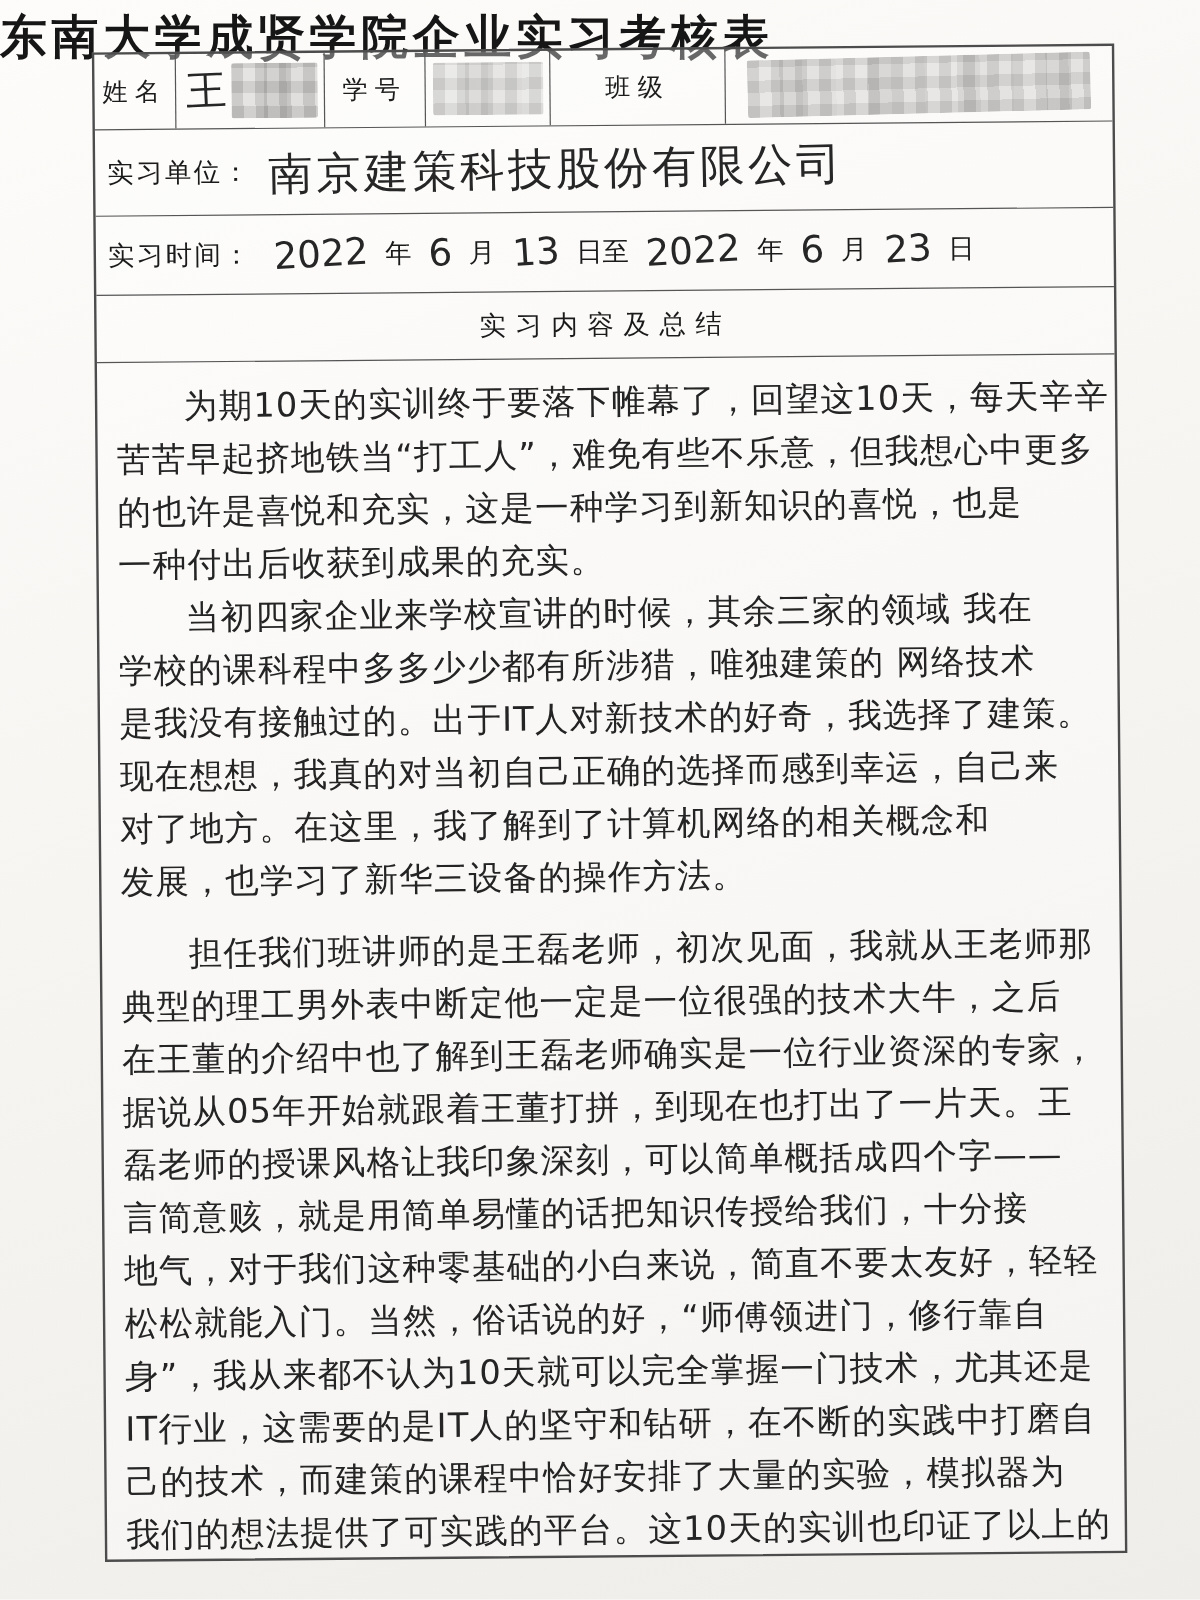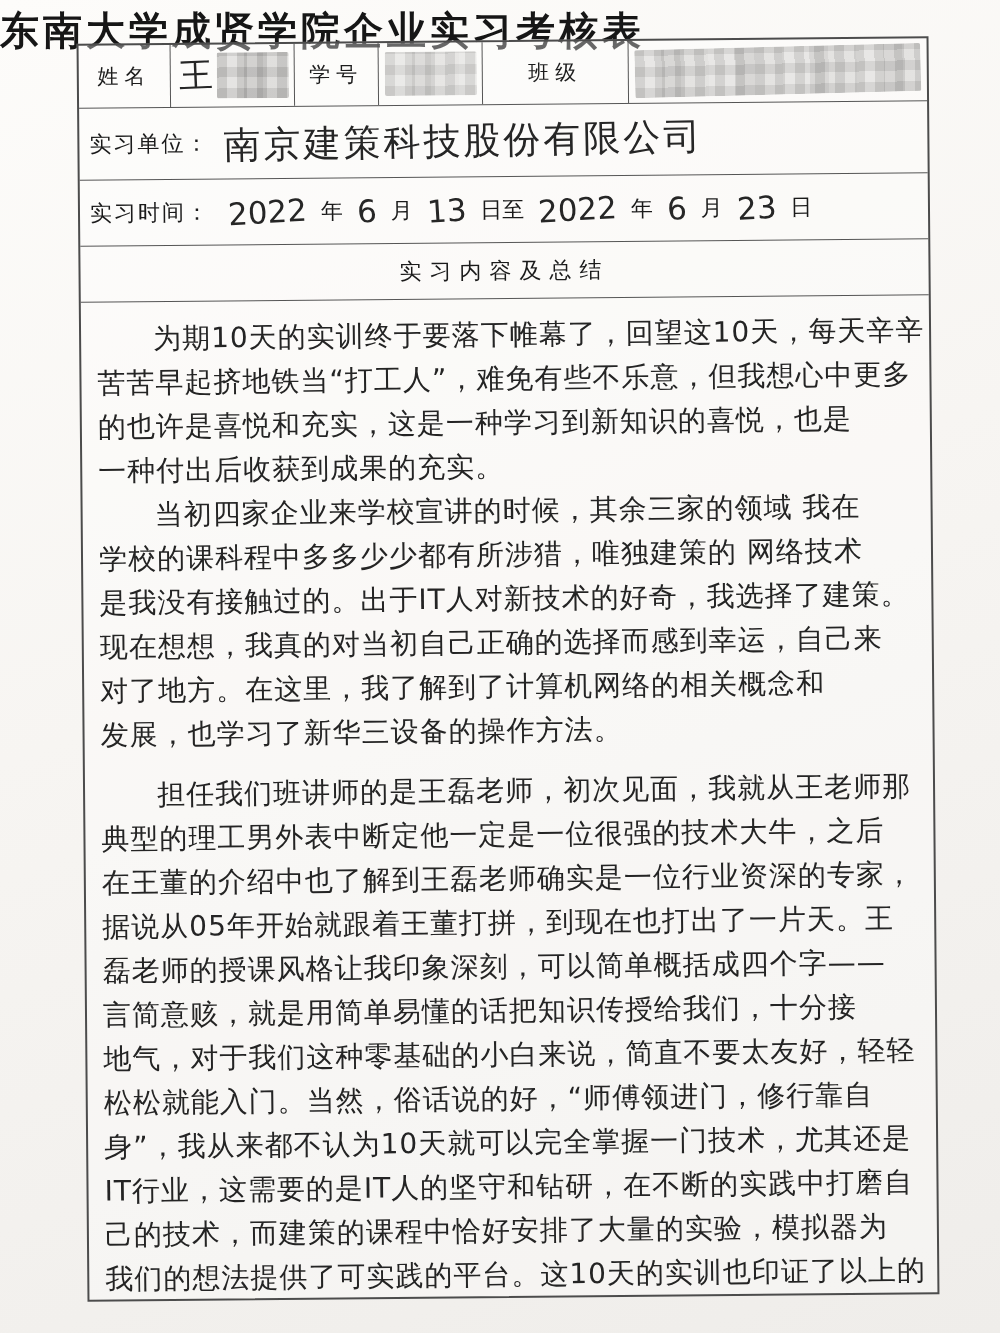--- a/index.html
+++ b/index.html
@@ -34,21 +34,21 @@
   }
   .hand{
     font-family:"DejaVu Sans","Liberation Sans",sans-serif;
     color:#262626;
   }
   
   .row-identity{display:flex;height:62px;}
   .cell{box-sizing:border-box;border-left:1.5px solid #555;display:flex;align-items:center;}
   .cell:first-child{border-left:none;}
   .cell-label{justify-content:center;font-size:21px;letter-spacing:6px;}
-  .c-name-label{width:91px;}
+  .c-name-label{width:67px;}
   .c-name-value{width:124px;padding-left:8px;}
   .c-sid-label{width:84px;text-align:right;}
   .c-sid-value{width:104px;justify-content:center;}
   .c-class-label{width:146px;}
   .c-class-value{flex:1;justify-content:center;}
   .hand-name{font-size:34px;transform:rotate(-2deg);margin-right:4px;}
   
   .mosaic{
     border-radius:2px;
     background:

